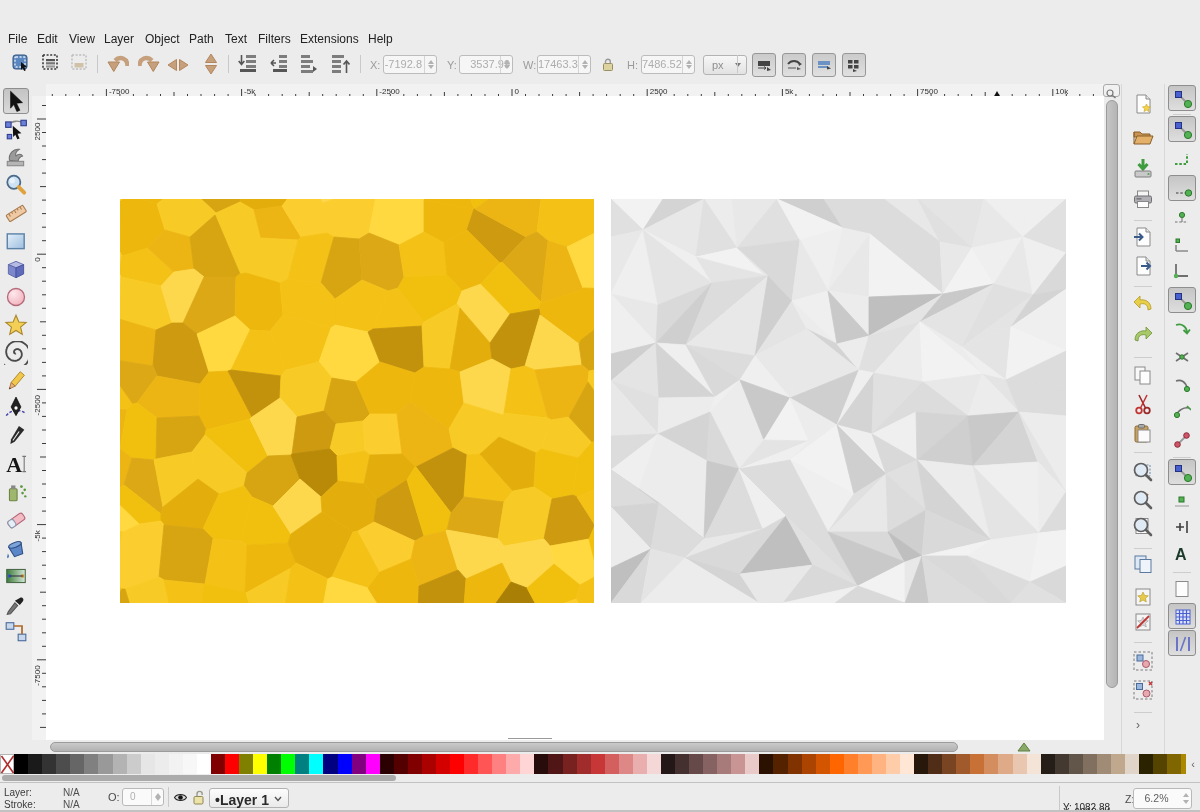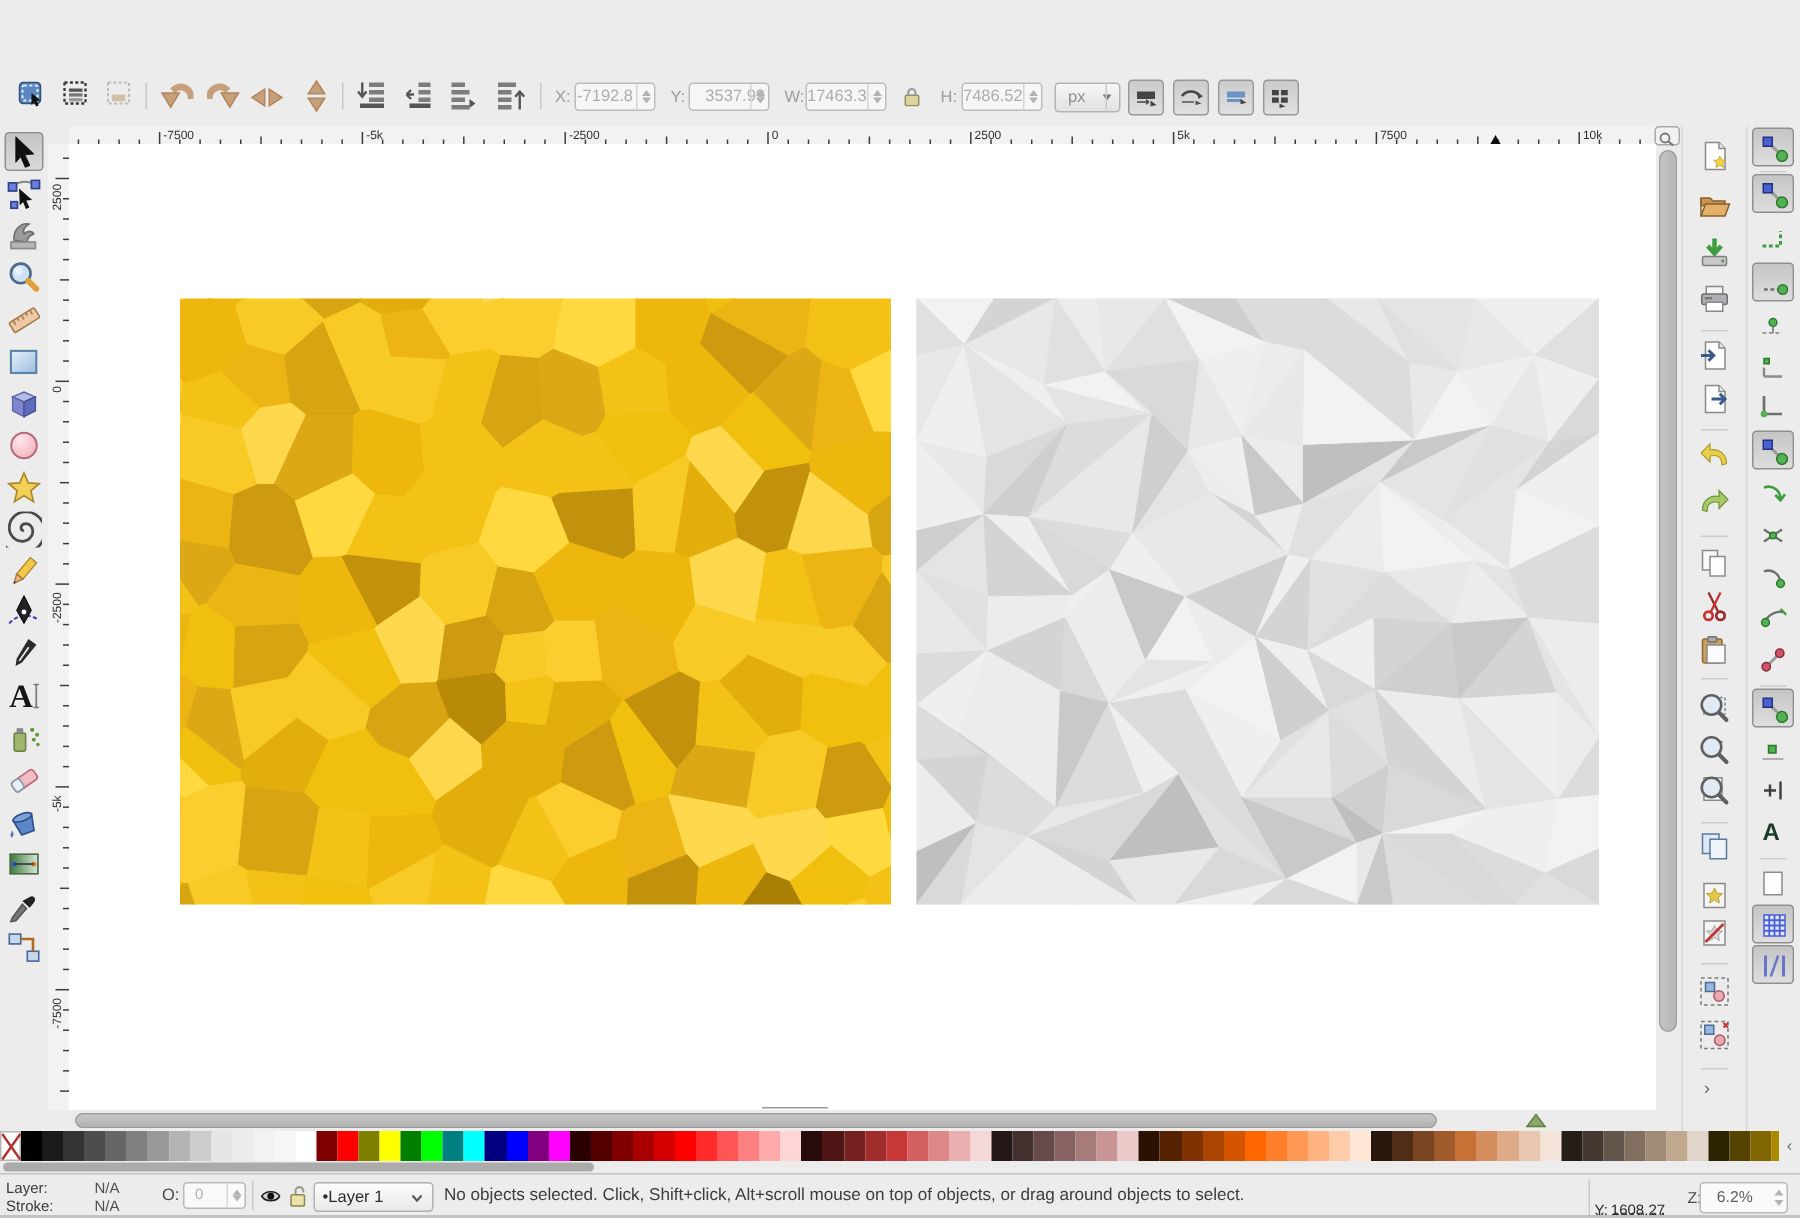--- a/index.html
+++ b/index.html
@@ -54,20 +54,32 @@
 #hsb{left:46px;top:740px;width:1058px;height:14px;background:#ececec}
 #hsb .thumb{position:absolute;left:4px;top:2px;width:908px;height:10px;background:linear-gradient(#c9c9c9,#b2b2b2);border:1px solid #9b9b9b;border-radius:5px}
 #pal{left:0;top:754px;width:1200px;height:20px;display:flex;overflow:hidden}
 #pal .sw{height:20px;flex:0 0 14.07px}
 #palsb{left:2px;top:775px;width:394px;height:6px;background:#ababab;border-radius:3px}
 #palarr{left:1186px;top:754px;width:14px;height:20px;background:#ececec;color:#666;font-size:11px;line-height:20px;text-align:center}
 #status{left:0;top:782px;width:1200px;height:30px;background:#ececec;border-top:1px solid #c2c2c2;font-size:11px;color:#2e2e2e}
 .sbox{position:absolute;background:#fafafa;border:1px solid #b9b9b9;border-radius:3px}
 </style></head><body>
 <div id="app">
+    <div class="abs" id="menu">
+      <span style="left:8px">File</span>
+      <span style="left:37px">Edit</span>
+      <span style="left:69px">View</span>
+      <span style="left:104px">Layer</span>
+      <span style="left:145px">Object</span>
+      <span style="left:189px">Path</span>
+      <span style="left:225px">Text</span>
+      <span style="left:258px">Filters</span>
+      <span style="left:300px">Extensions</span>
+      <span style="left:368px">Help</span>
+    </div>
     <div class="abs" id="tbar">
       <svg class="abs" style="left:12px;top:5px" width="17" height="17" viewBox="0 0 17 17">
         <rect x="1" y="1" width="14" height="14" rx="2.5" fill="#5b87c0" stroke="#31517a"></rect>
         <rect x="3" y="3" width="10" height="10" rx="1" fill="none" stroke="#dce8f5" stroke-width="1.4" stroke-dasharray="2,1.6"></rect>
         <path d="M9 8 l6 5 -2.6 .3 1.4 3 -1.6 .8 -1.5 -3 -1.7 2z" fill="#111"></path>
       </svg>
       <svg class="abs" style="left:42px;top:5px" width="17" height="17" viewBox="0 0 17 17">
         <rect x="1" y="1" width="14" height="14" fill="none" stroke="#3a3a3a" stroke-width="1.6" stroke-dasharray="2,1.6"></rect>
         <rect x="4" y="5" width="9" height="2.2" fill="#555"></rect>
         <rect x="4" y="8.2" width="9" height="2.2" fill="#777"></rect>
@@ -1174,24 +1186,23 @@
       <div class="vsep" style="left:168px;top:4px;height:20px"></div>
       <svg class="abs" style="left:174px;top:9px" width="13" height="11" viewBox="0 0 13 11">
         <path d="M0.5 5.5 C3 1.5 10 1.5 12.5 5.5 C10 9.5 3 9.5 0.5 5.5Z" fill="#d8d8d8" stroke="#222" stroke-width="1.1"></path>
         <circle cx="6.5" cy="5.5" r="2.3" fill="#111"></circle>
       </svg>
       <svg class="abs" style="left:193px;top:7px" width="12" height="15" viewBox="0 0 12 15">
         <rect x="1" y="6.5" width="9" height="7.5" rx="1.2" fill="#ece3a8" stroke="#8f8452"></rect>
         <path d="M4 6.5 V4 a2.6 2.6 0 0 1 5.2 0 V5" fill="none" stroke="#9a9a8a" stroke-width="1.4"></path>
       </svg>
       <div class="abs" style="left:209px;top:5px;width:80px;height:20px;border:1px solid #b2b2b2;border-radius:3px;background:linear-gradient(#fcfcfc,#eaeaea)">
-        <span style="position:absolute;left:5px;top:3px;font-size:11px;font-weight:normal;color:#2a2a2a">•Layer 1</span>
+        <span style="position:absolute;left:5px;top:3px;font-size:14px;font-weight:bold;color:#2a2a2a">•Layer 1</span>
         <svg style="position:absolute;right:6px;top:7px" width="8" height="6" viewBox="0 0 8 6">
           <path d="M1 1 L4 4.5 L7 1" fill="none" stroke="#555" stroke-width="1.4"></path>
         </svg>
       </div>
-      <span class="abs" style="left:296px;top:8px;font-size:11.4px;color:#3c3c3c">No objects selected. Click, Shift+click, Alt+scroll mouse on top of objects, or drag around objects to select.</span>
       <div class="vsep" style="left:1059px;top:3px;height:25px"></div>
       <span class="abs" style="left:1063px;top:24px;font-size:10px;color:#2a2a2a">X: 9018.64</span>
-      <span class="abs" style="left:1063px;top:19px;font-size:10px;color:#2a2a2a">Y: 1608.27</span>
+      <span class="abs" style="left:1063px;top:19px;font-size:10px;color:#2a2a2a">Y: 1082.88</span>
       <span class="abs" style="left:1125px;top:10px;font-size:10.5px;color:#4a4a4a">Z:</span>
       <div class="sbox spin" style="left:1133px;top:5px;width:59px;height:21px;color:#5f5f5f;font-size:10.5px;line-height:19px;text-align:center;padding-right:12px">6.2%<span class="up"></span><span class="dn"></span></div>
     </div>
   </div>
 </body></html>

